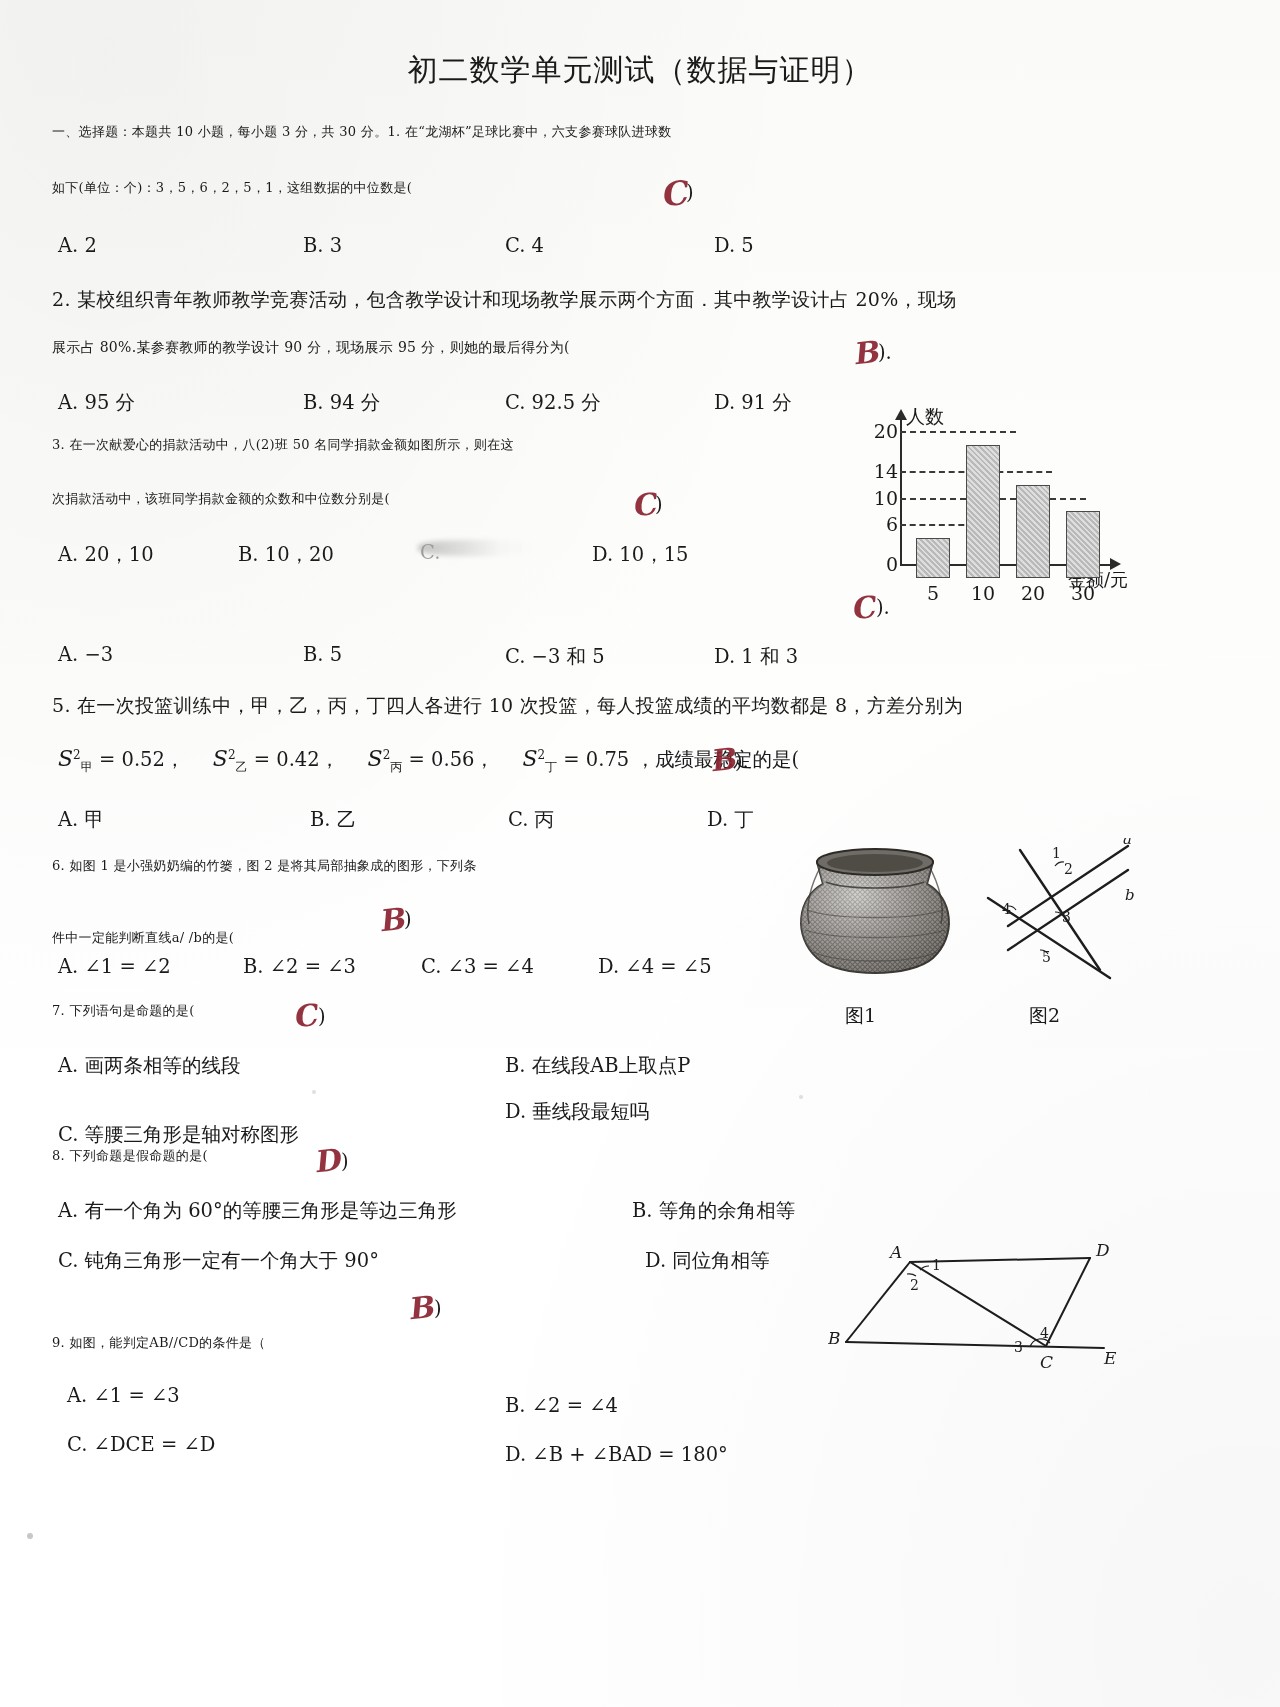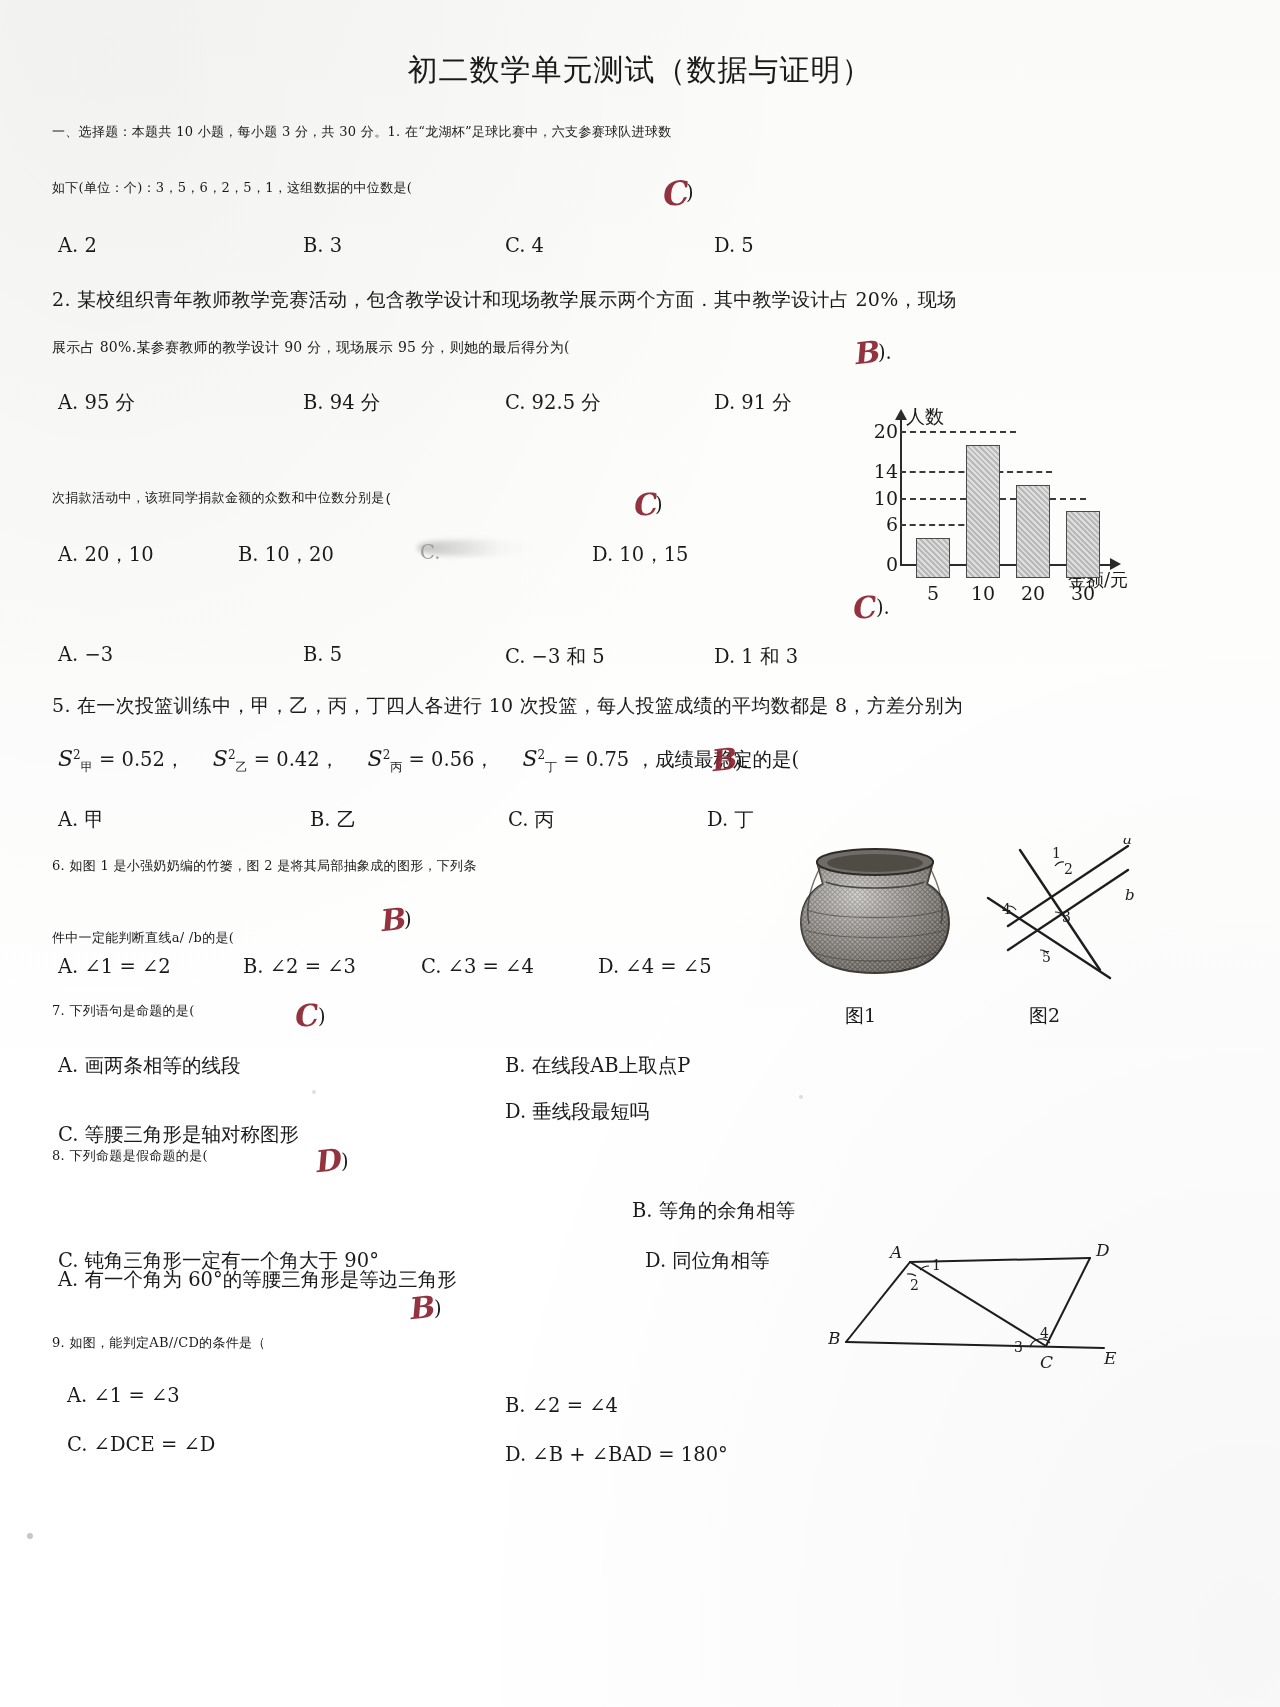--- a/index.html
+++ b/index.html
@@ -117,21 +117,22 @@
   <div class="body-text" style="left:52px;top:288px;font-size:19px;">2. 某校组织青年教师教学竞赛活动，包含教学设计和现场教学展示两个方面．其中教学设计占 20%，现场</div>
   <div class="body-text" style="left:52px;top:339px;font-size:14px;">展示占 80%.某参赛教师的教学设计 90 分，现场展示 95 分，则她的最后得分为(</div>
   <div class="hand" style="left:855px;top:335px;">B</div>
   <div class="lbl" style="left:878px;top:341px;">).</div>
 
   <div class="opt" style="left:58px;top:389px;">A. 95 分</div>
   <div class="opt" style="left:303px;top:389px;">B. 94 分</div>
   <div class="opt" style="left:505px;top:389px;">C. 92.5 分</div>
   <div class="opt" style="left:714px;top:389px;">D. 91 分</div>
 
-  <div class="body-text" style="left:52px;top:491px;font-family:Liberation Mono, monospace;">次捐款活动中，该班同学捐款金额的众数和中位数分别是(</div>
+  <div class="body-text" style="left:52px;top:437px;">3. 在一次献爱心的捐款活动中，八(2)班 50 名同学捐款金额如图所示，则在这</div>
+  <div class="body-text" style="left:52px;top:491px;">次捐款活动中，该班同学捐款金额的众数和中位数分别是(</div>
   <div class="hand" style="left:634px;top:487px;">C</div>
   <div class="lbl" style="left:655px;top:493px;">)</div>
 
   <div class="opt" style="left:58px;top:541px;">A. 20，10</div>
   <div class="opt" style="left:238px;top:541px;">B. 10，20</div>
   <div class="opt" style="left:420px;top:541px;opacity:.4;">C.</div>
   <div class="smudge" style="left:418px;top:540px;width:118px;height:16px;"></div>
   <div class="opt" style="left:592px;top:541px;">D. 10，15</div>
 
   <div class="chart" style="left:872px;top:418px;width:260px;height:160px;">
@@ -276,21 +277,21 @@
 
   <div class="opt" style="left:58px;top:1052px;">A. 画两条相等的线段</div>
   <div class="opt" style="left:505px;top:1052px;">B. 在线段AB上取点P</div>
   <div class="opt" style="left:58px;top:1098px;margin-top:23px;">C. 等腰三角形是轴对称图形</div>
   <div class="opt" style="left:505px;top:1098px;">D. 垂线段最短吗</div>
 
   <div class="body-text" style="left:52px;top:1148px;">8. 下列命题是假命题的是(</div>
   <div class="hand" style="left:316px;top:1143px;">D</div>
   <div class="lbl" style="left:341px;top:1150px;">)</div>
 
-  <div class="opt" style="left:58px;top:1266px;">A. 有一个角为 60°的等腰三角形是等边三角形</div>
+  <div class="opt" style="left:58px;top:1197px;">A. 有一个角为 60°的等腰三角形是等边三角形</div>
   <div class="opt" style="left:632px;top:1197px;">B. 等角的余角相等</div>
   <div class="opt" style="left:58px;top:1247px;">C. 钝角三角形一定有一个角大于 90°</div>
   <div class="opt" style="left:645px;top:1247px;">D. 同位角相等</div>
 
   <div class="body-text" style="left:52px;top:1335px;">9. 如图，能判定AB//CD的条件是（</div>
   <div class="hand" style="left:410px;top:1290px;">B</div>
   <div class="lbl" style="left:434px;top:1297px;">)</div>
 
   <div class="opt" style="left:67px;top:1384px;">A. ∠1 = ∠3</div>
   <div class="opt" style="left:505px;top:1394px;">B. ∠2 = ∠4</div>

